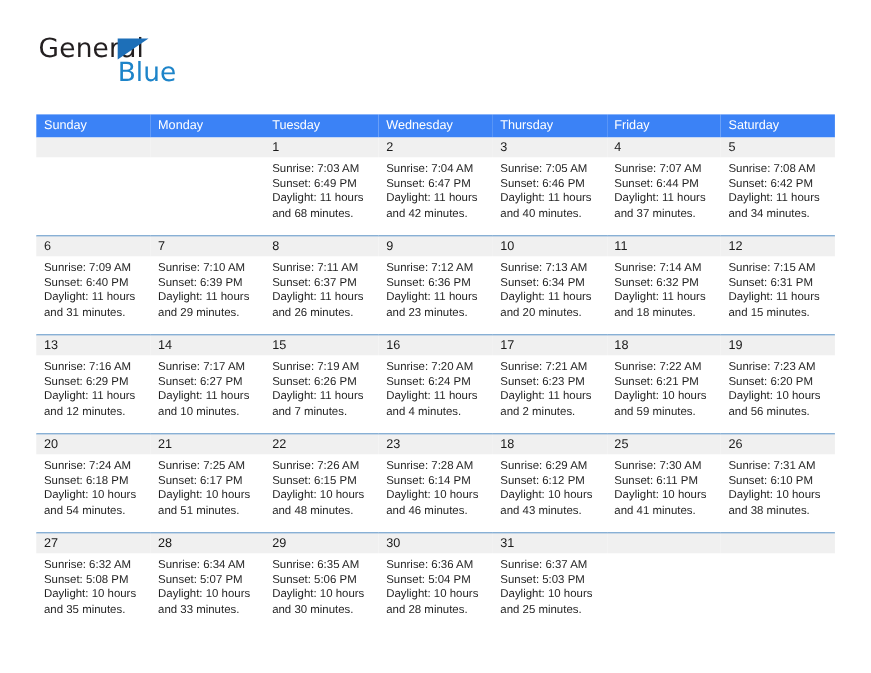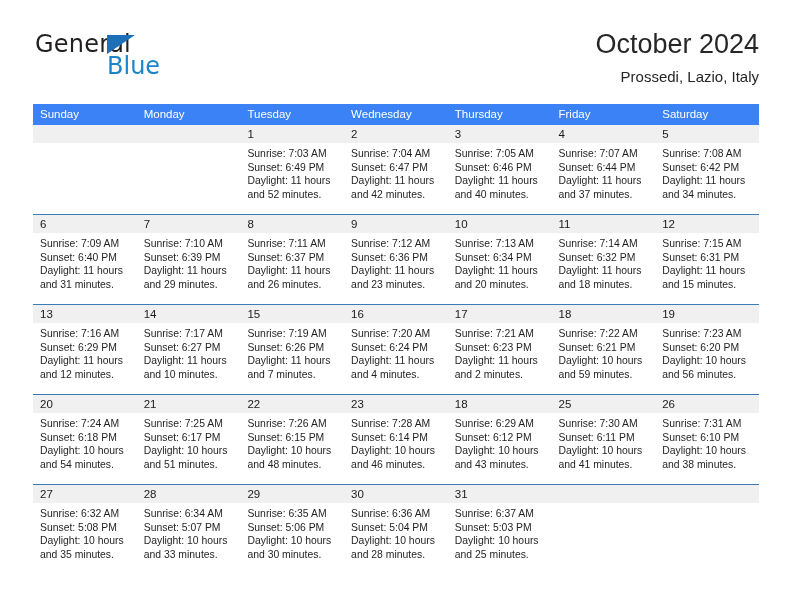--- a/index.html
+++ b/index.html
@@ -156,24 +156,20 @@
 <div class="page">
 
   <div class="topbar">
 
     <div class="logo">
       <span class="logo-general">General</span>
       <span class="logo-tri"></span>
       <span class="logo-blue">Blue</span>
     </div>
 
-    <div class="title-block">
-      <div class="cal-title">October 2024</div>
-      <div class="cal-subtitle">Prossedi, Lazio, Italy</div>
-    </div>
 
   </div>
 
   <div class="calendar">
     <table class="cal">
       <thead>
         <tr id="weekday-row">
             <th>Sunday</th>
             <th>Monday</th>
             <th>Tuesday</th>
@@ -197,21 +193,21 @@
                 <div class="lines"></div>
               </div>
             </td>
             <td>
               <div class="cell">
                 <div class="daynum">1</div>
                 <div class="lines">
                   <div>Sunrise: 7:03 AM</div>
                   <div>Sunset: 6:49 PM</div>
                   <div>Daylight: 11 hours</div>
-                  <div>and 52 minutes.</div>
+                  <div>and 68 minutes.</div>
                 </div>
               </div>
             </td>
             <td>
               <div class="cell">
                 <div class="daynum">2</div>
                 <div class="lines">
                   <div>Sunrise: 7:04 AM</div>
                   <div>Sunset: 6:47 PM</div>
                   <div>Daylight: 11 hours</div>

